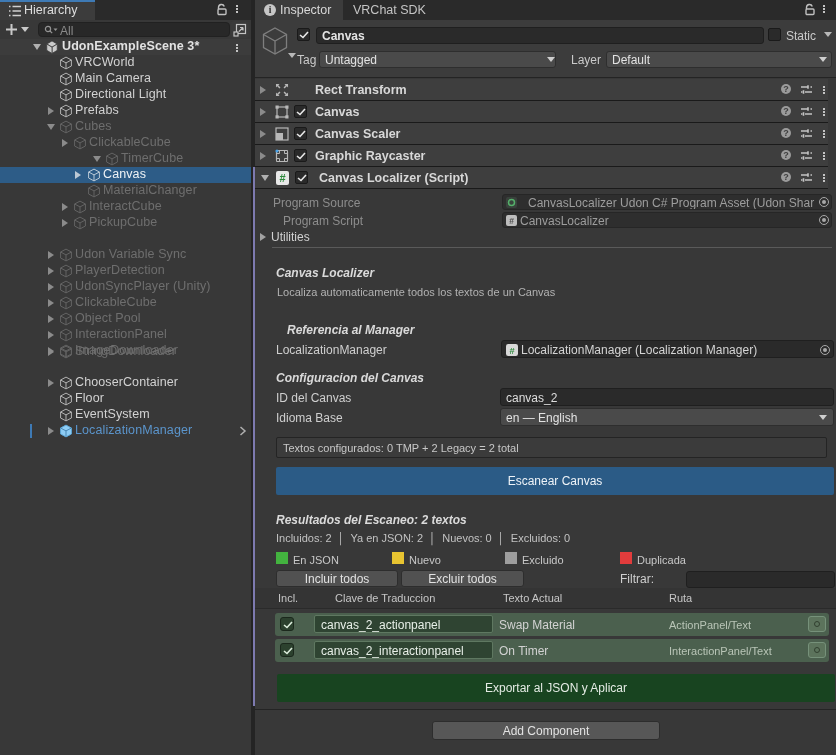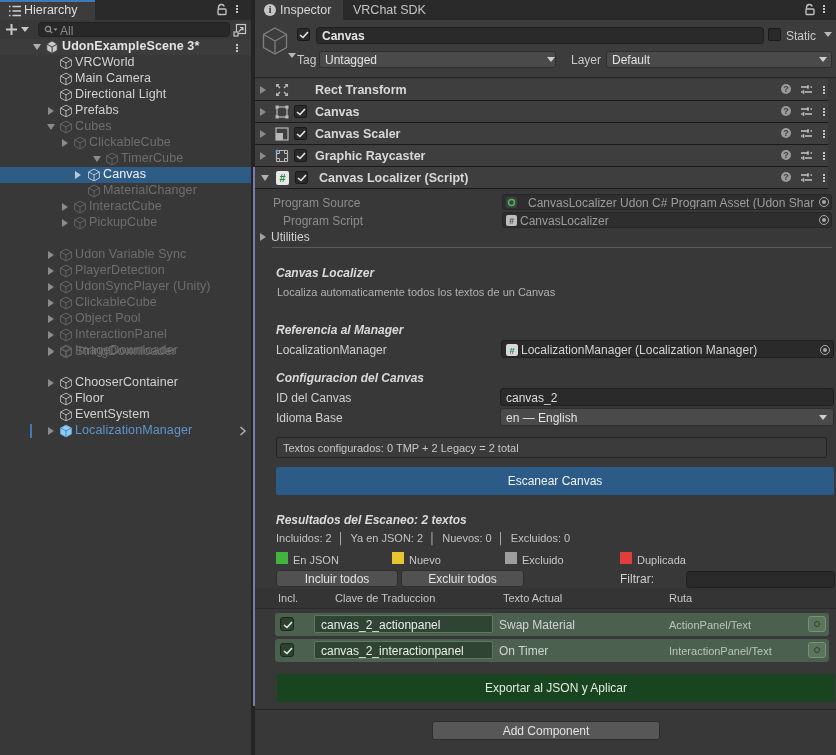--- a/index.html
+++ b/index.html
@@ -528,21 +528,21 @@
         </svg>
       <div class="abs" style="left:17px;top:1px;color:#9d9d9d;">CanvasLocalizer</div>
     </div>
     <div class="objpick" style="left:564px;top:215px;"></div>
     <div class="fold fr" style="left:5px;top:233px;border-left-color:#a2a2a2;"></div>
     <div class="abs" style="left:16px;top:230px;color:#d2d2d2;">Utilities</div>
     <div class="abs" style="left:17px;top:247px;width:560px;height:1px;background:#5a5a5a;"></div>
 
     <div class="boldlab" style="left:21px;top:266px;">Canvas Localizer</div>
     <div class="abs small" style="left:22px;top:286px;color:#b2b2b2;">Localiza automaticamente todos los textos de un Canvas</div>
-    <div class="boldlab" style="left:21px;top:323px;text-align:right;">Referencia al Manager</div>
+    <div class="boldlab" style="left:32px;top:323px;text-align:right;">Referencia al Manager</div>
     <div class="abs" style="left:21px;top:343px;color:#cfcfcf;">LocalizationManager</div>
     <div class="field" style="left:246px;top:340px;width:579px;height:18px;max-width:333px;overflow:hidden;">
       <svg class="abs" style="left:4px;top:3px" width="12" height="12" viewBox="0 0 11 11">
           <rect width="11" height="11" rx="2" fill="#d8d8d8"></rect>
           <text x="5.5" y="9" font-size="8.5" font-weight="bold" fill="#2e8b3d" text-anchor="middle" font-family="Liberation Sans">#</text>
         </svg>
       <div class="abs" style="left:19px;top:2px;color:#d4d4d4;white-space:nowrap;">LocalizationManager (Localization Manager)</div>
     </div>
     <div class="objpick" style="left:565px;top:345px;"></div>
     <div class="boldlab" style="left:21px;top:371px;">Configuracion del Canvas</div>

